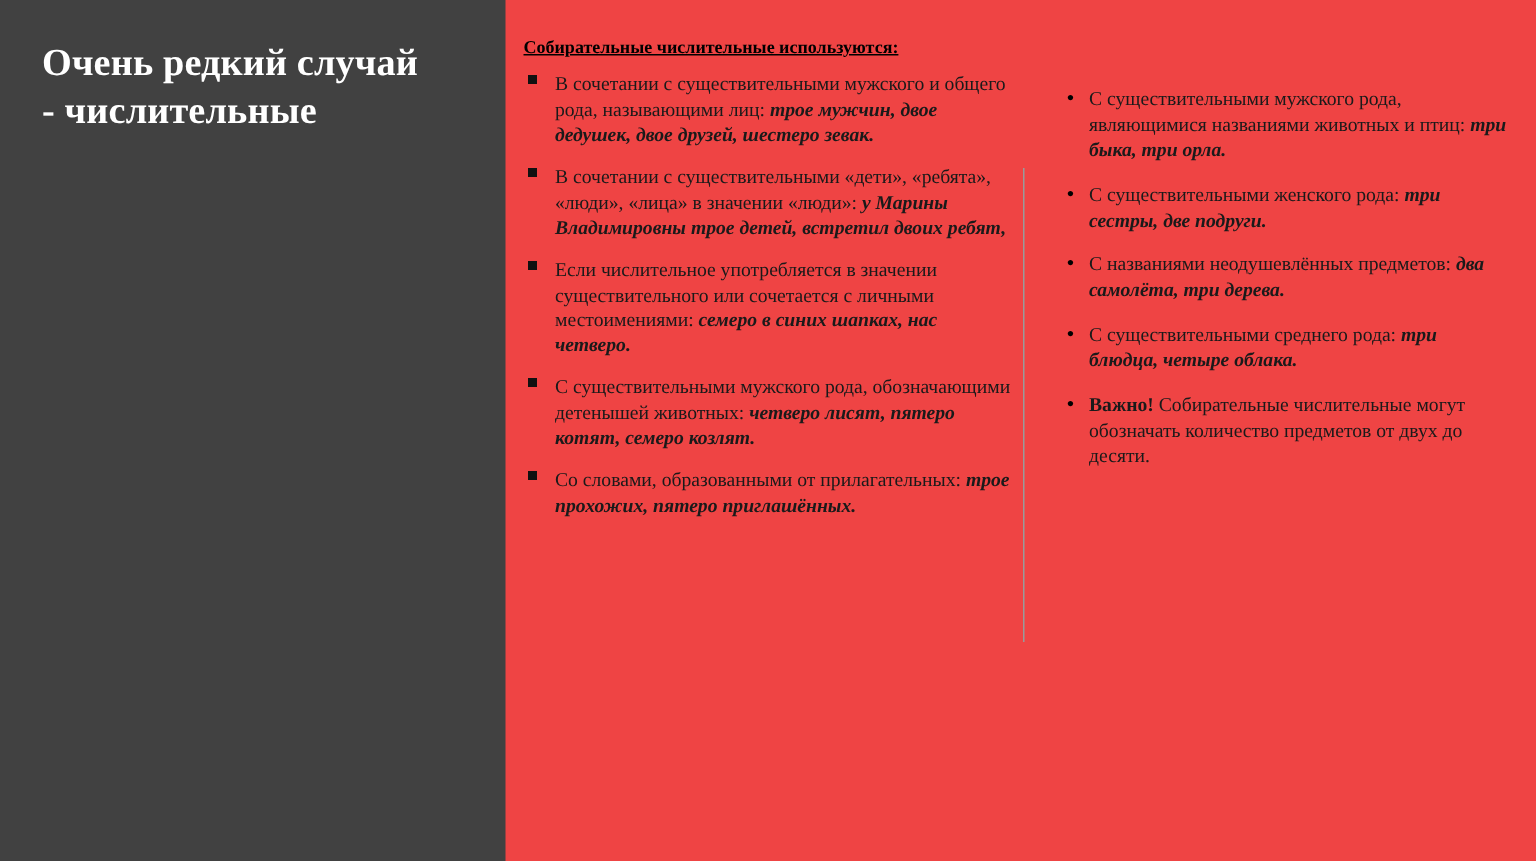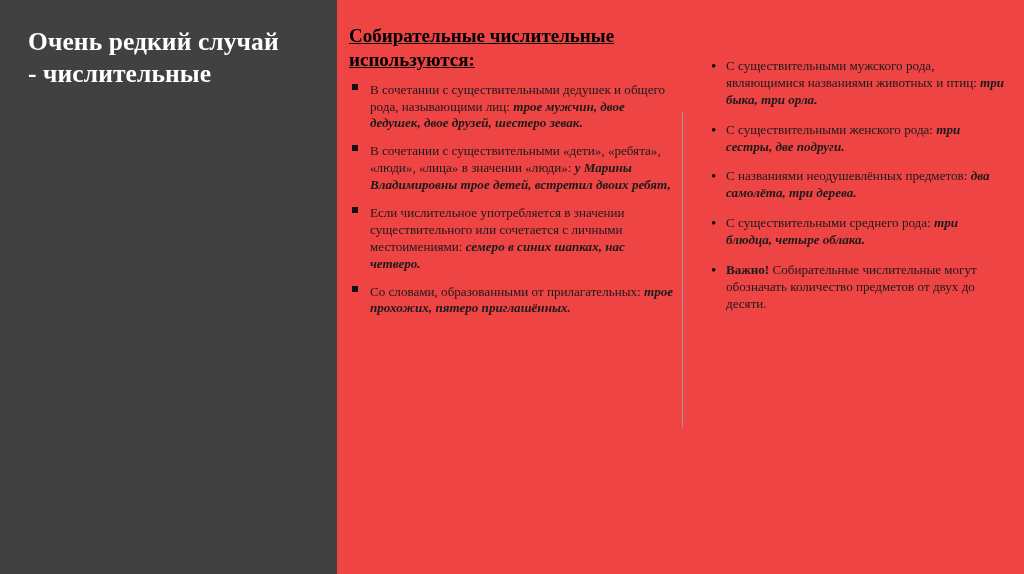--- a/index.html
+++ b/index.html
@@ -57,21 +57,21 @@
   }
   .col-right {
     left: 692px;
     width: 332px;
     padding: 58px 18px 0 12px;
   }
 
   .heading {
     font-family: "Liberation Serif", "DejaVu Serif", serif;
     font-weight: bold;
-    font-size: 19px;
+    font-size: 12px;
     line-height: 1.28;
     text-decoration: underline;
     color: #000000;
     margin: 0 0 9px 0;
   }
   .heading-left { text-align: left; padding-left: 4px; }
   .heading-center { text-align: center; }
 
   ul.bullets {
     list-style: none;
@@ -147,23 +147,24 @@
   <div class="side-panel">
     <div class="side-title">
       <div>Очень редкий случай</div>
       <div>- числительные</div>
     </div>
   </div>
 
   <div class="col col-mid">
     <div class="heading heading-left">Собирательные числительные используются:</div>
     <ul class="bullets" id="mid-list">
-        <li><span class="marker"></span><span>В сочетании с существительными дедушек и общего рода, называющими лиц: </span><span class="bi">трое мужчин, двое дедушек, двое друзей, шестеро зевак.</span></li>
+        <li><span class="marker"></span><span>В сочетании с существительными мужского и общего рода, называющими лиц: </span><span class="bi">трое мужчин, двое дедушек, двое друзей, шестеро зевак.</span></li>
         <li><span class="marker"></span><span>В сочетании с существительными «дети», «ребята», «люди», «лица» в значении «люди»: </span><span class="bi">у Марины Владимировны трое детей, встретил двоих ребят,</span></li>
         <li><span class="marker"></span><span>Если числительное употребляется в значении существительного или сочетается с личными местоимениями: </span><span class="bi">семеро в синих шапках, нас четверо.</span></li>
+        <li><span class="marker"></span><span>С существительными мужского рода, обозначающими детенышей животных: </span><span class="bi">четверо лисят, пятеро котят, семеро козлят.</span></li>
         <li><span class="marker"></span><span>Со словами, образованными от прилагательных: </span><span class="bi">трое прохожих, пятеро приглашённых.</span></li>
       </ul>
   </div>
 
   <div class="divider"></div>
 
   <div class="col col-right">
     <ul class="bullets" id="right-list">
         <li><span class="marker">•</span><span>С существительными мужского рода, являющимися названиями животных и птиц: </span><span class="bi">три быка, три орла.</span></li>
         <li><span class="marker">•</span><span>С существительными женского рода: </span><span class="bi">три сестры, две подруги.</span></li>

